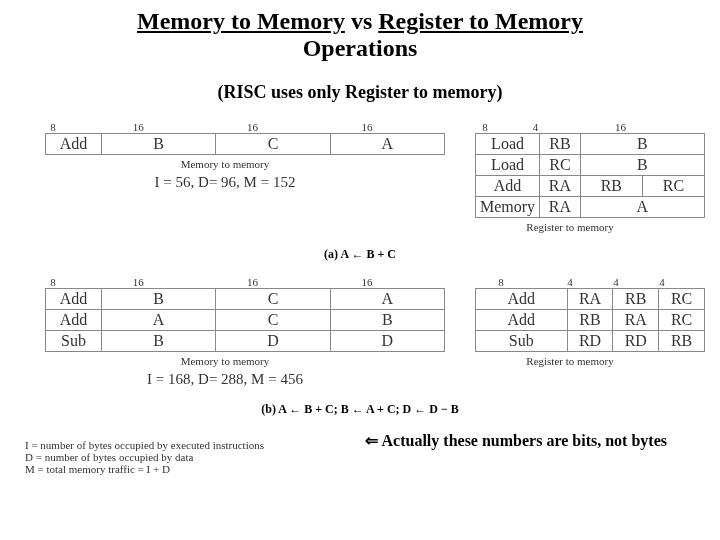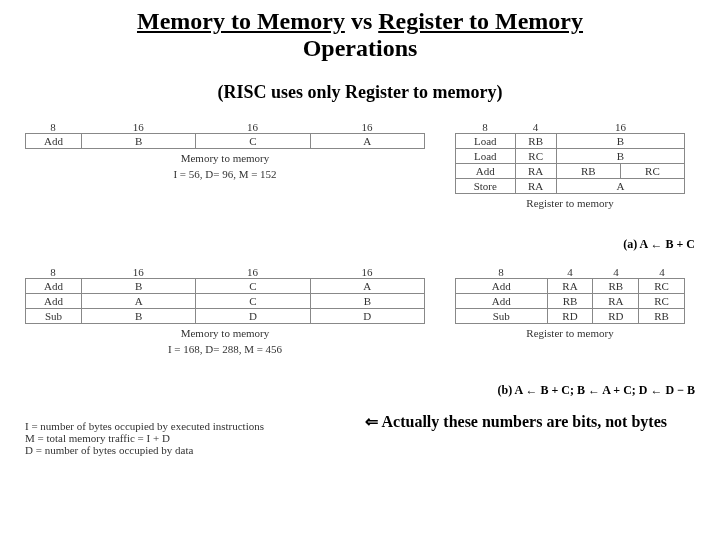--- a/index.html
+++ b/index.html
@@ -21,33 +21,34 @@
     .section { display: flex; gap: 30px; margin-bottom: 10px; align-items: flex-start; }
     .left-col { flex: 0 0 400px; }
     .right-col { flex: 0 0 230px; }
 
     .col-widths { display: flex; font-size: 11px; color: #333; }
     .col-widths span { text-align: center; }
 
     table {
       border-collapse: collapse;
       width: 100%;
-      font-size: 11px;
+      font-size: 16px;
       color: #333;
+      margin-left: 20px;
     }
     td {
       border: 1px solid #888;
       padding: 1px 4px;
       text-align: center;
       height: 15px;
     }
     .caption { text-align: center; font-size: 11px; margin-top: 3px; color: #333; }
-    .stats { text-align: center; font-size: 11px; margin-top: 4px; color: #333; }
-
-    .eqline { text-align: right; font-size: 12px; font-weight: bold; margin: 28px 0 14px 0; font-family: "Times New Roman", serif; }
+    .stats { text-align: center; font-size: 15px; margin-top: 4px; color: #333; }
+
+    .eqline { text-align: center; font-size: 12px; font-weight: bold; margin: 14px 0 14px 0; font-family: "Times New Roman", serif; }
 
     .legend { font-size: 11px; color: #333; margin-top: 8px; }
     .annot { font-family: "Comic Sans MS", cursive; font-size: 16px; font-weight: bold; text-align: left; padding-left: 30px; }
 
     .bottom-row { display: flex; gap: 30px; }
     .bottom-left { flex: 0 0 280px; }
     .bottom-right { flex: 1; }
   </style>
 </head>
 <body>
@@ -102,21 +103,21 @@
         <td>RC</td>
         <td colspan="2">B</td>
       </tr>
       <tr>
         <td>Add</td>
         <td>RA</td>
         <td style="width:28%">RB</td>
         <td style="width:28%">RC</td>
       </tr>
       <tr>
-        <td>Store</td>
+        <td>Memory</td>
         <td>RA</td>
         <td colspan="2">A</td>
       </tr>
     </tbody>
       </table>
     <div class="caption">Register to memory</div>
   </div>
 </div>
 
 <div class="eqline">(a) A ← B + C</div>
@@ -186,19 +187,19 @@
       </table>
     <div class="caption">Register to memory</div>
   </div>
 </div>
 
 <div class="eqline">(b) A ← B + C; B ← A + C; D ← D − B</div>
 
 <div class="bottom-row">
   <div class="bottom-left legend">
     <div>I = number of bytes occupied by executed instructions</div>
+    <div>D = number of bytes occupied by data</div>
     <div>M = total memory traffic = I + D</div>
-    <div>D = number of bytes occupied by data</div>
   </div>
   <div class="bottom-right">
     <div class="annot">⇐ Actually these numbers are bits, not bytes</div>
   </div>
 </div>
 
 </body></html>

